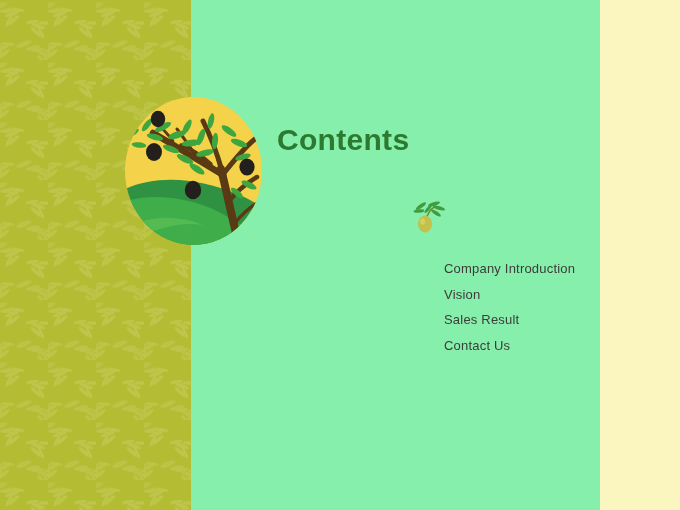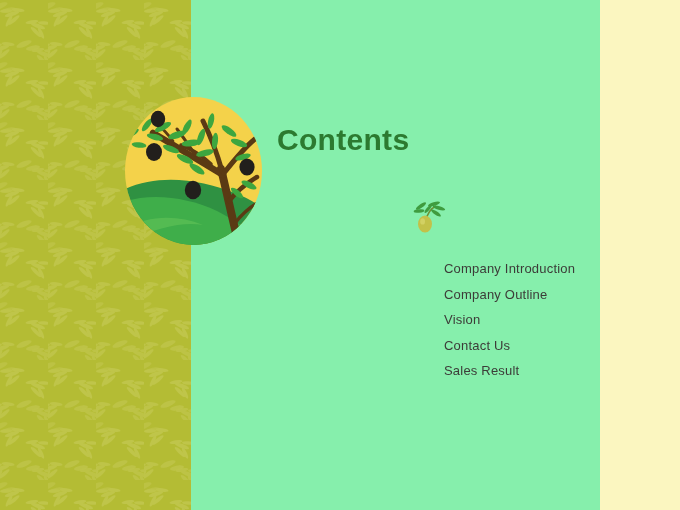--- a/index.html
+++ b/index.html
@@ -205,19 +205,18 @@
       <ellipse cx="26" cy="14" rx="5.8" ry="1.8" transform="rotate(34 26 14)"></ellipse>
       <ellipse cx="18" cy="10" rx="5.0" ry="1.6" transform="rotate(-50 18 10)"></ellipse>
     </g>
 
     <ellipse cx="15" cy="25" rx="7" ry="8.6" fill="#c3c149"></ellipse>
     <ellipse cx="12.6" cy="22.4" rx="2.4" ry="3.2" fill="#d6d46a" opacity="0.8"></ellipse>
   </svg>
 
   <ul class="contents-list">
     <li class="contents-item">Company Introduction</li>
-    <li class="contents-item">Company Outline</li>
     <li class="contents-item">Vision</li>
+    <li class="contents-item">Sales Result</li>
     <li class="contents-item">Contact Us</li>
-    <li class="contents-item">Sales Result</li>
   </ul>
 
 </div>
 
 </body></html>

